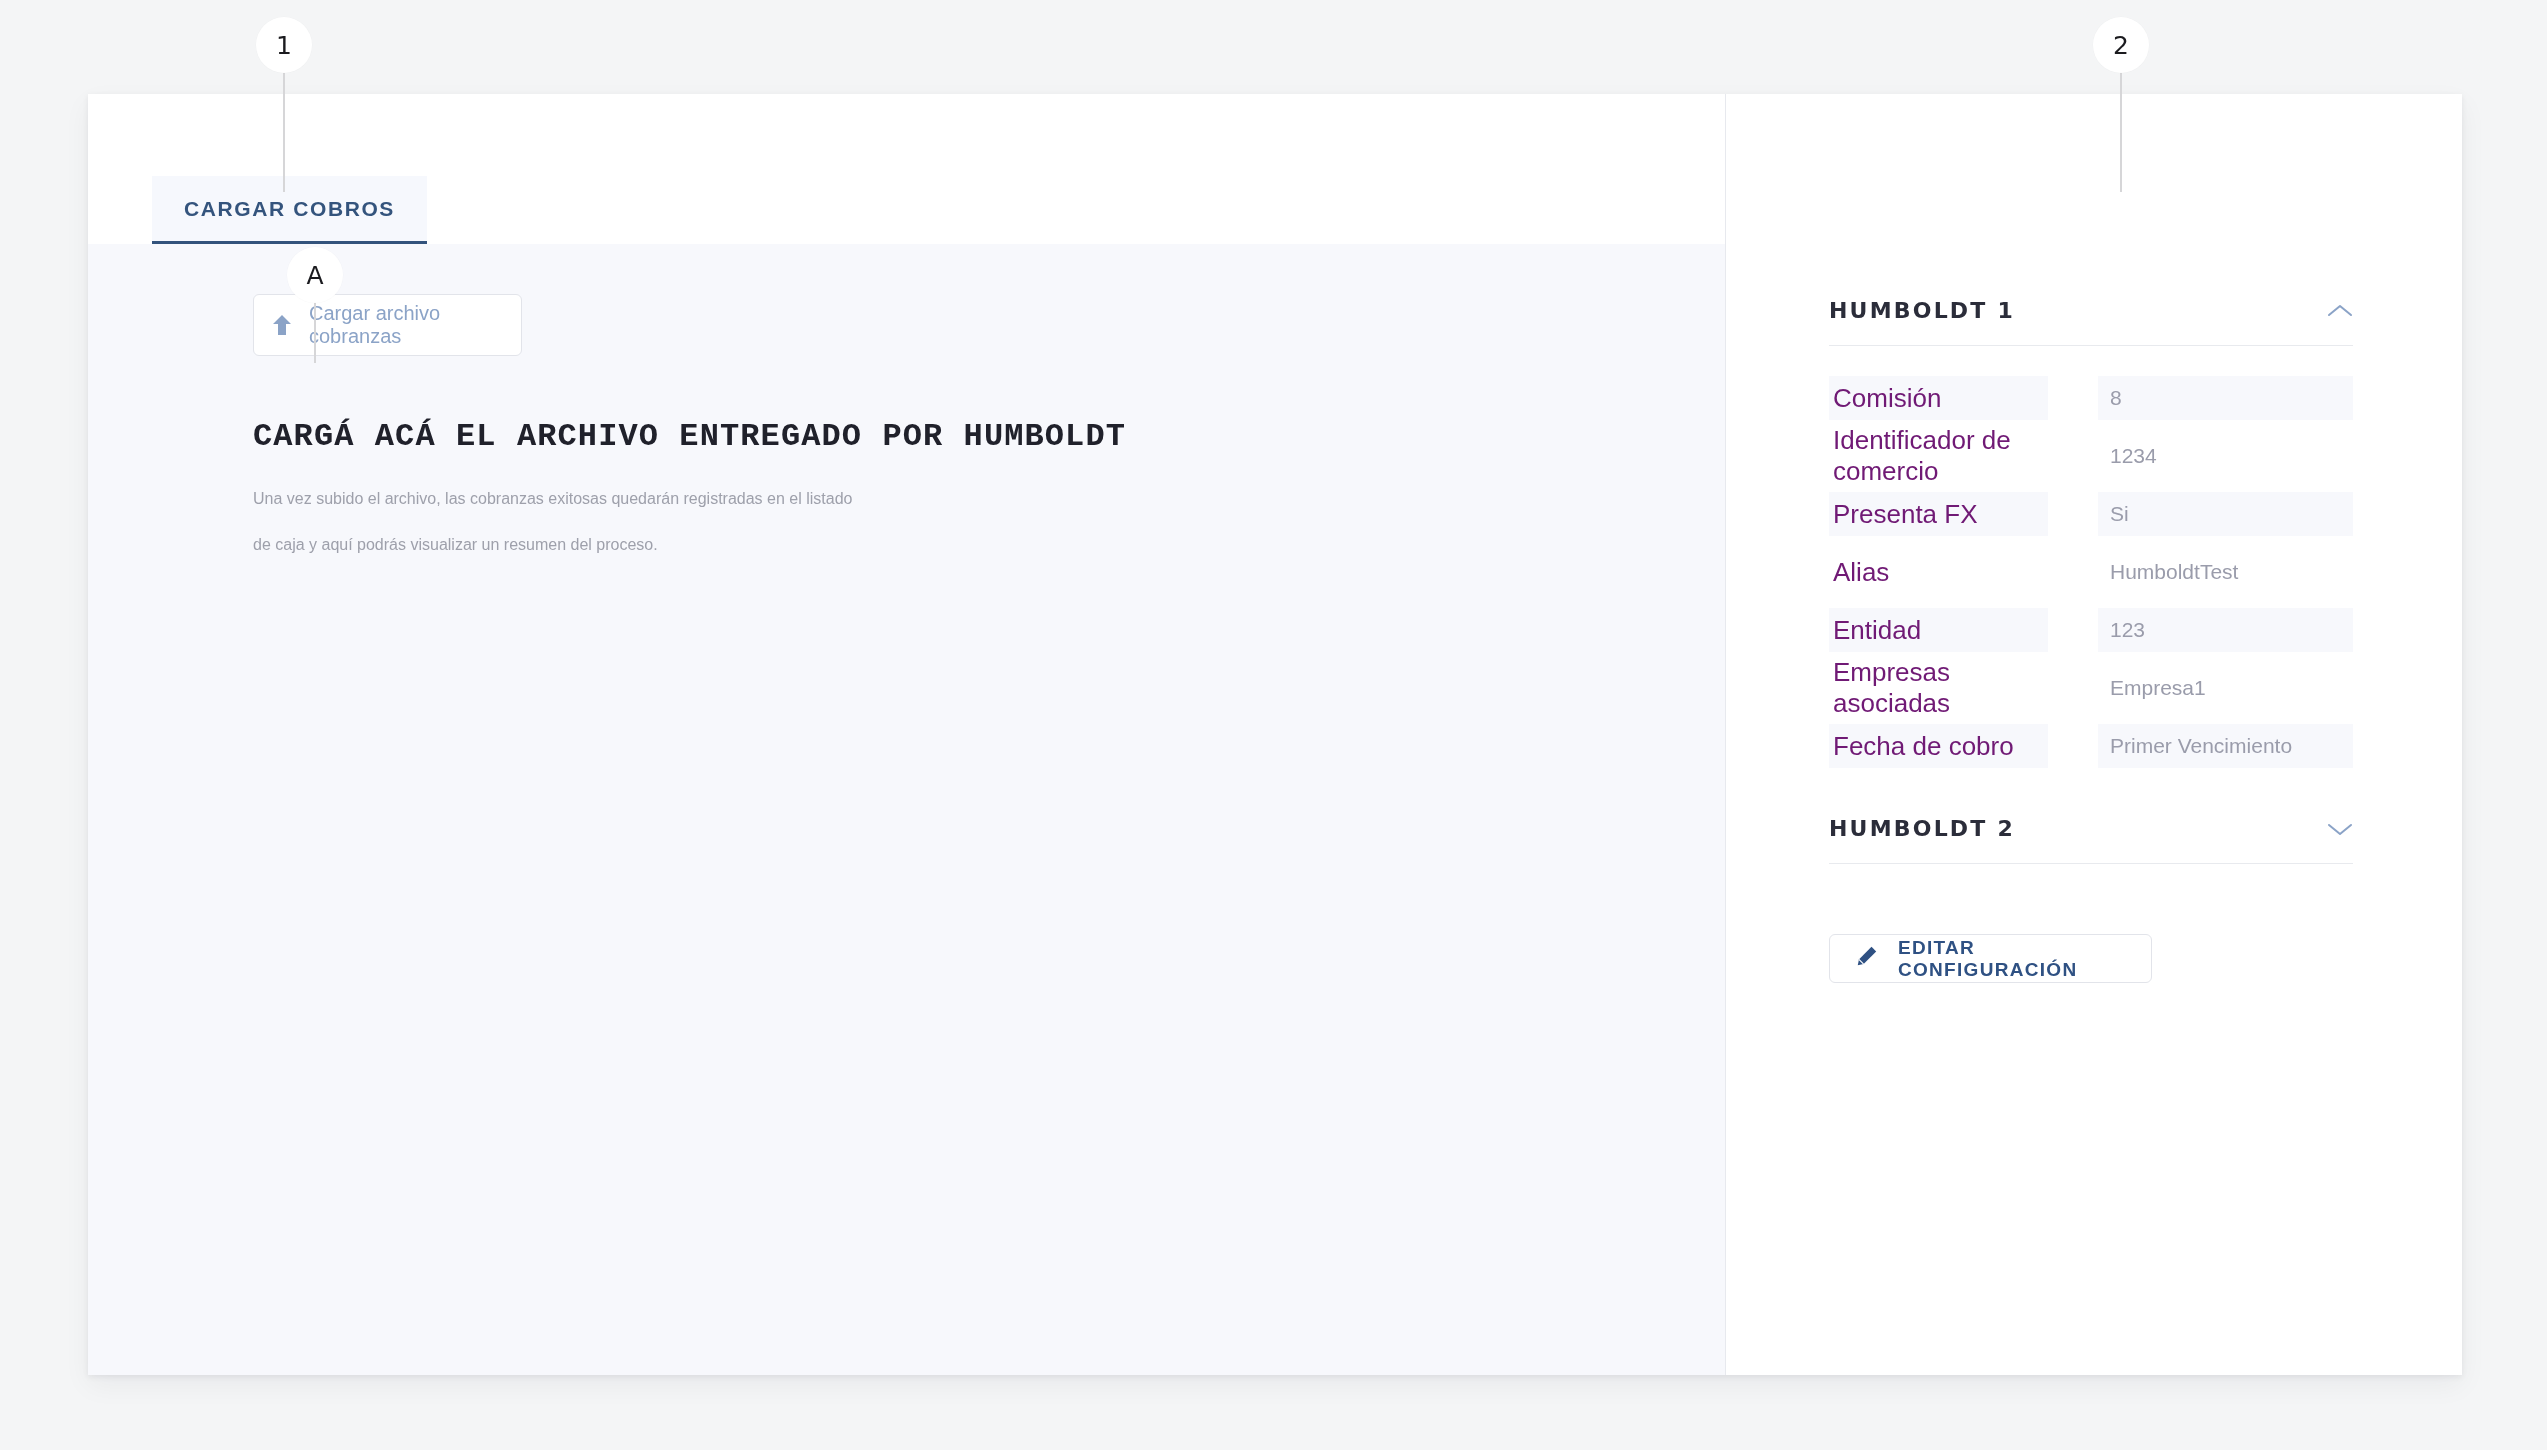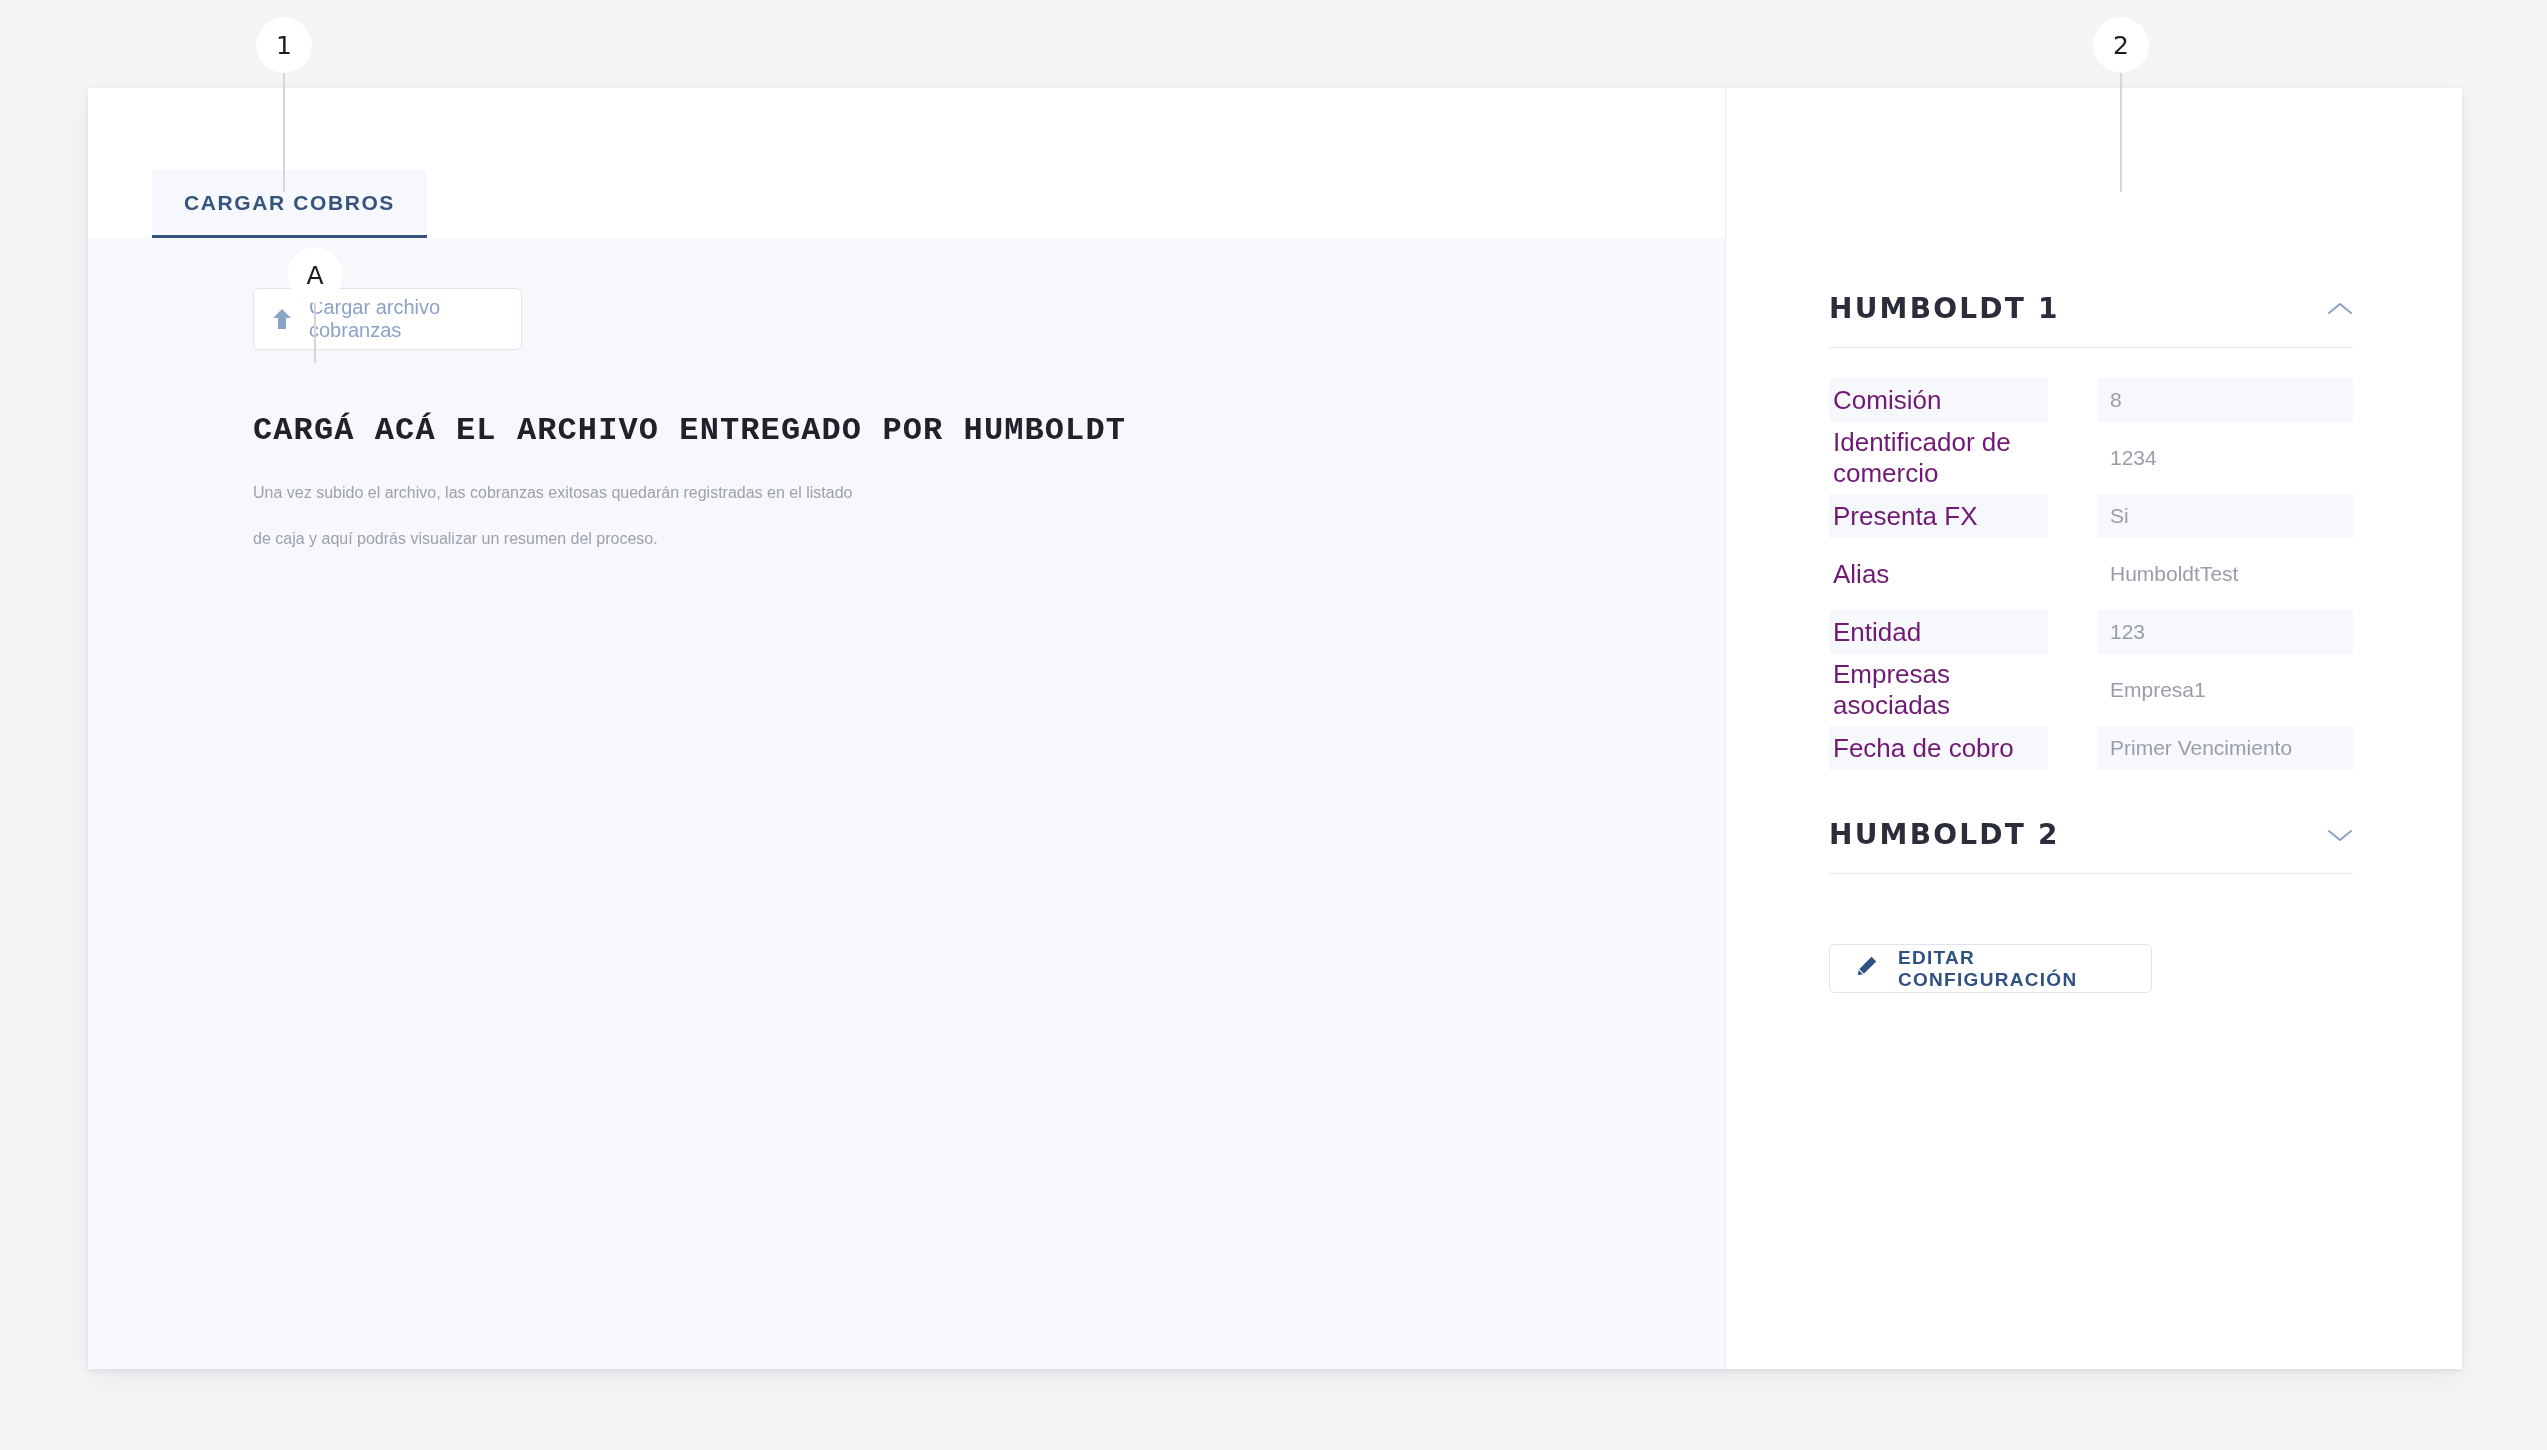--- a/index.html
+++ b/index.html
@@ -40,21 +40,21 @@
     left: 27px;
     top: 52px;
     width: 2px;
     background: #d6d6d8;
   }
 
   
   .card {
     position: absolute;
     left: 88px;
-    top: 88px;
+    top: 94px;
     width: 2374px;
     height: 1281px;
     background: #ffffff;
     box-shadow: 0 2px 6px rgba(23,28,44,0.07), 0 10px 26px rgba(23,28,44,0.05);
     display: flex;
     overflow: hidden;
   }
 
   
   .left-pane {
@@ -137,21 +137,21 @@
 
   .accordion-head {
     display: flex;
     align-items: center;
     justify-content: space-between;
     padding-bottom: 22px;
     border-bottom: 1px solid #e8eaee;
     cursor: pointer;
   }
   .accordion-title {
-    font-size: 28px;
+    font-size: 22px;
     font-weight: bold;
     letter-spacing: 2.2px;
     color: #2b2d3a;
     font-family: "DejaVu Sans", sans-serif;
     text-align: right;
   }
   .chev { display: flex; align-items: center; }
 
   .fields { margin-top: 30px; }
   .field-row {

